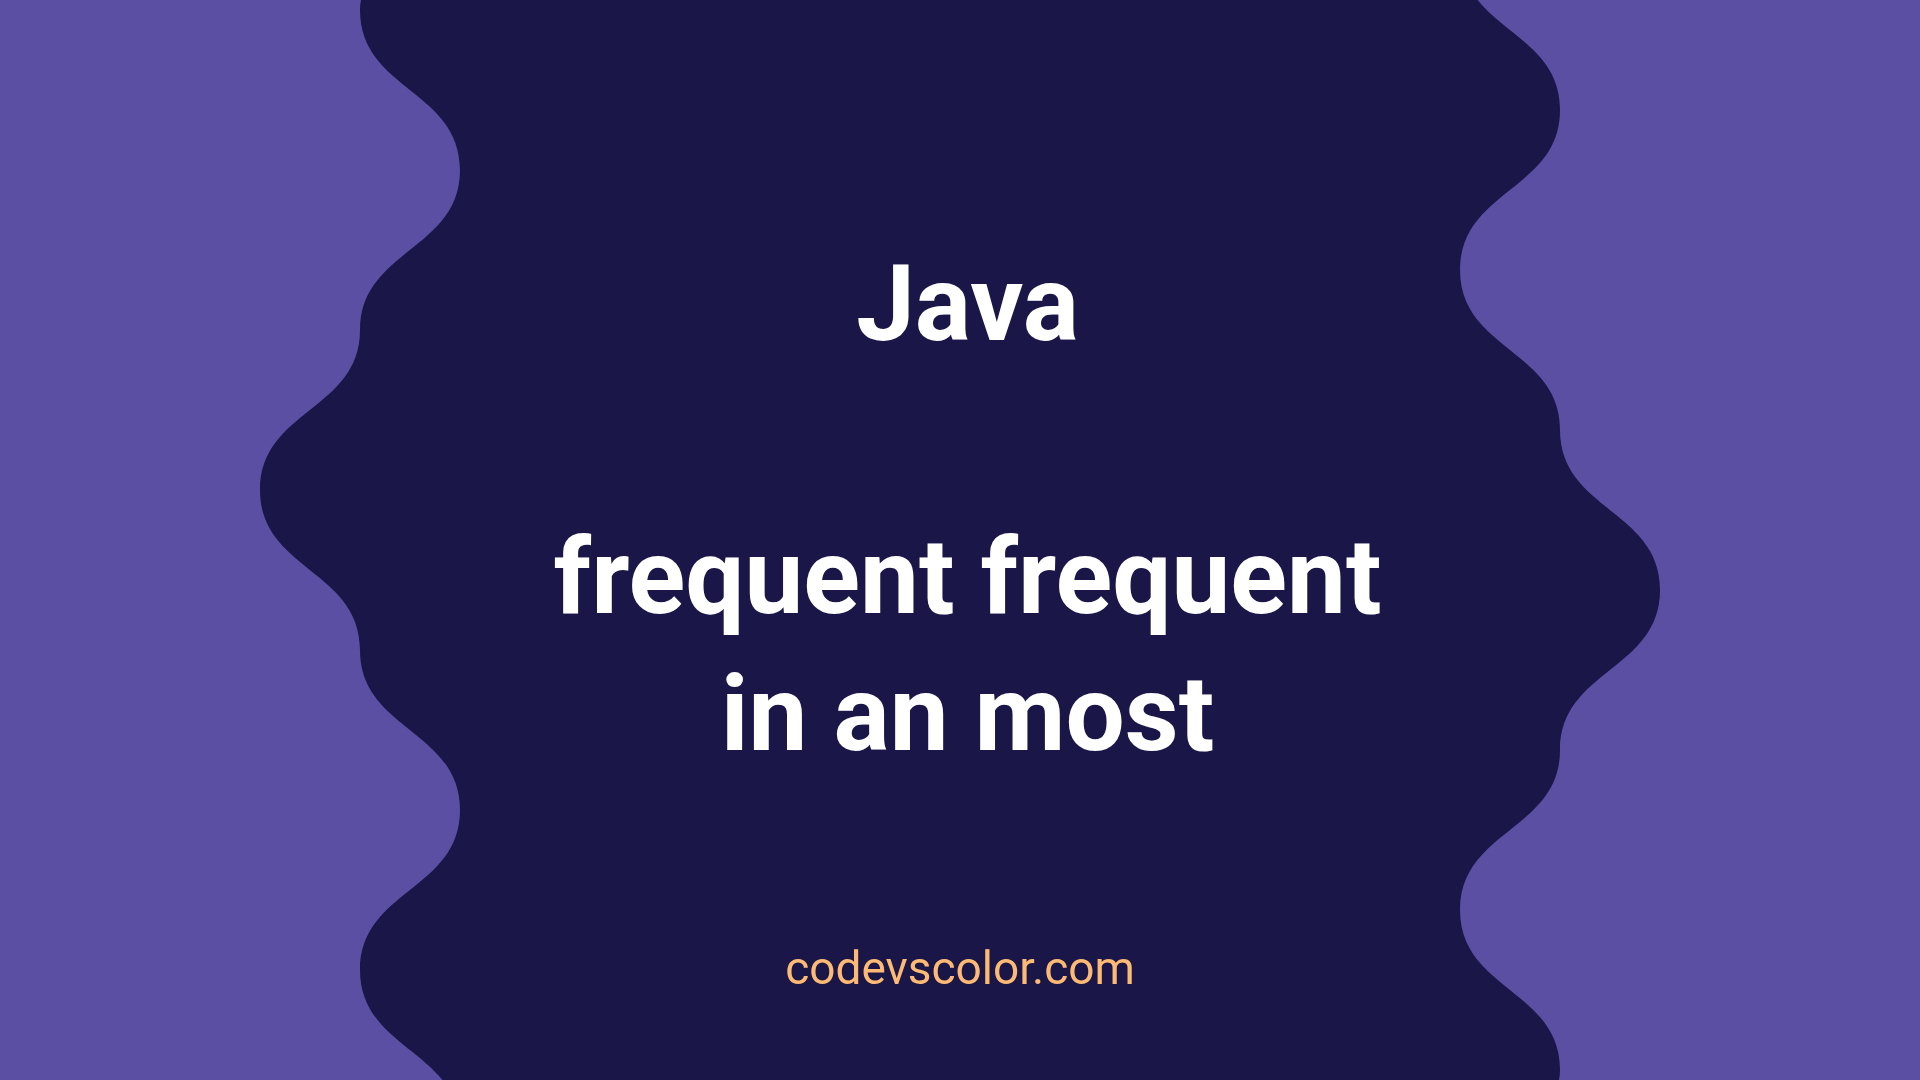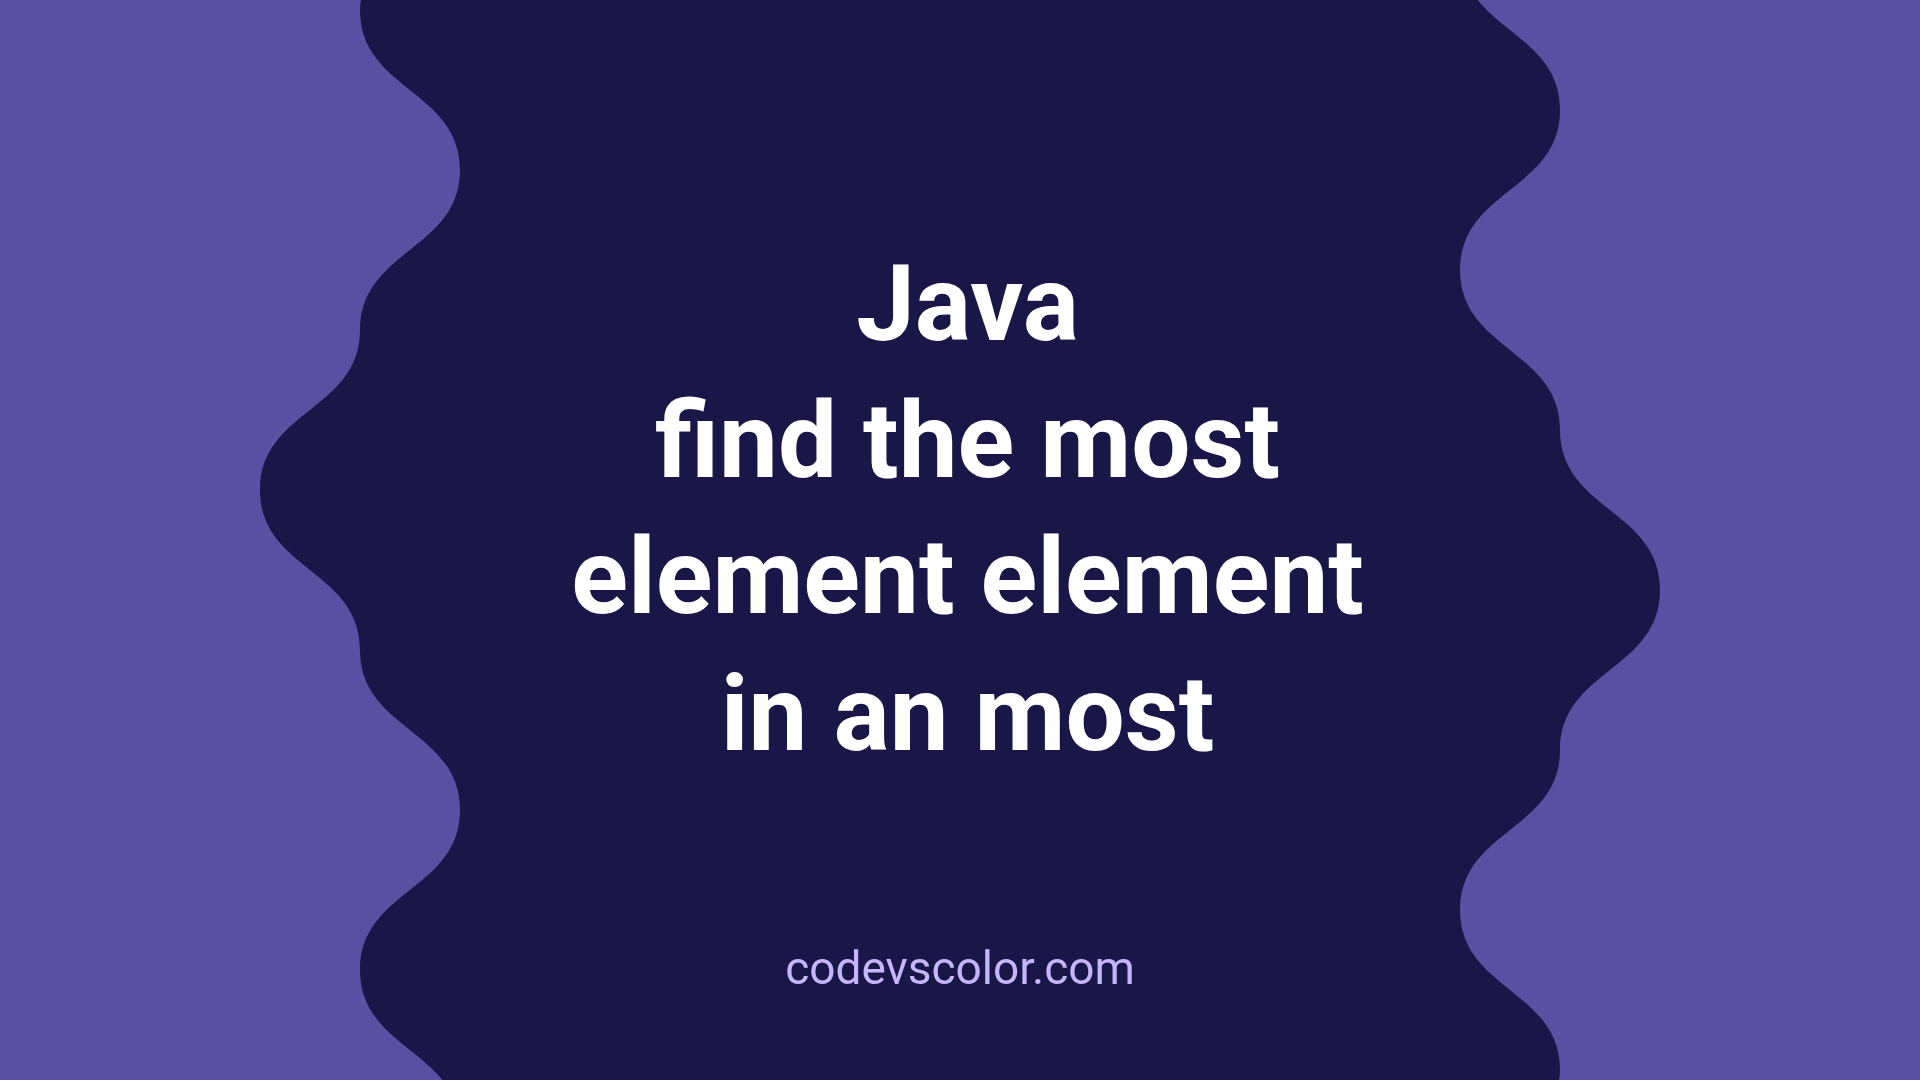--- a/index.html
+++ b/index.html
@@ -52,21 +52,21 @@
       font-weight: 700;
       text-align: center;
       line-height: 1.3;
       margin-top: -60px;
       margin-left: 15px;
     }
     
     .website {
       position: absolute;
       bottom: 85px;
-      color: #c4b5fd;
+      color: #fdba74;
       font-size: 46px;
       font-weight: 400;
       text-align: center;
       left: 50%;
       transform: translateX(-50%);
     }
   </style>
 </head>
 <body>
 
@@ -93,18 +93,18 @@
       C 260,140 160,140 160,60
       C 160,0 260,0 260,0
       Z
     "></path>
   </svg>
 </div>
 
 <div class="content">
   <h1 class="title">
     <span>Java</span><br>
-    <span>find the most</span><br>
-    <span>element element</span><br>
+    <br>
+    <span>frequent frequent</span><br>
     <span>in an most</span>
   </h1>
   <div class="website">codevscolor.com</div>
 </div>
 
 </body></html>

